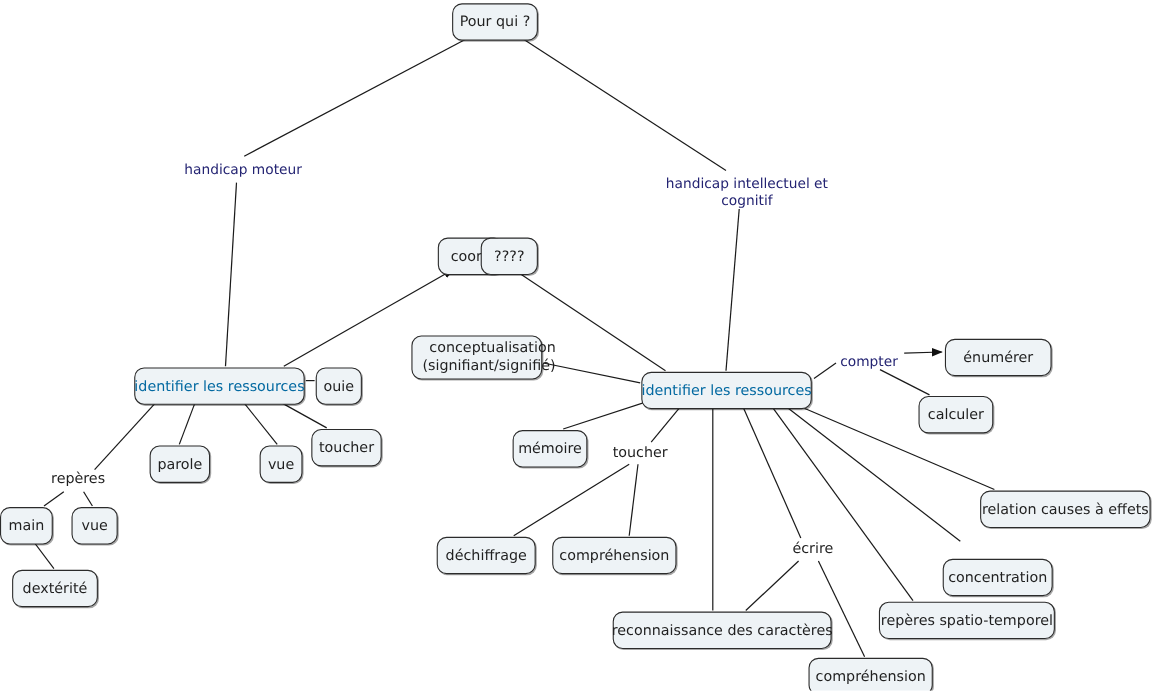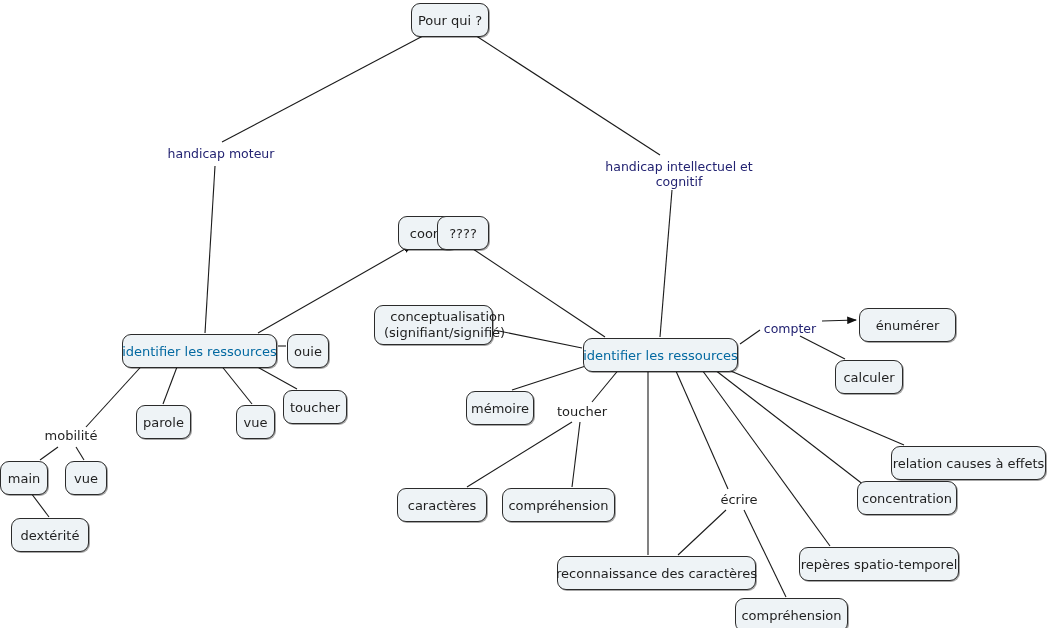--- a/index.html
+++ b/index.html
@@ -111,38 +111,38 @@
   </svg>
   <div id="node-layer">
       <div class="node" style="left: 411px; top: 3px; width: 78px; height: 24px;">Pour qui ?</div>
       <div class="node" style="left: 398px; top: 216px; width: 60px; height: 24px;">coord</div>
       <div class="node" style="left: 437px; top: 216px; width: 52px; height: 24px;">????</div>
       <div class="node accent" style="left: 122px; top: 334px; width: 155px; height: 24px;">identifier les ressources</div>
       <div class="node" style="left: 287px; top: 334px; width: 42px; height: 32px;">ouie</div>
       <div class="node" style="left: 136px; top: 405px; width: 55px; height: 24px;">parole</div>
       <div class="node" style="left: 236px; top: 405px; width: 39px; height: 24px;">vue</div>
       <div class="node" style="left: 283px; top: 390px; width: 64px; height: 24px;">toucher</div>
-      <div class="label plain" style="text-align: center; left: 43px; top: 428px; width: 56px;">mobilité</div>
+      <div class="label plain" style="text-align: center; left: 43px; top: 428px; width: 56px;">repères</div>
       <div class="node" style="left: 0px; top: 461px; width: 48px; height: 24px;">main</div>
       <div class="node" style="left: 65px; top: 461px; width: 42px; height: 24px;">vue</div>
       <div class="node" style="left: 11px; top: 518px; width: 78px; height: 24px;">dextérité</div>
       <div class="node multiline" style="left: 374px; top: 305px; width: 119px; height: 40px;">conceptualisation
 (signifiant/signifié)</div>
       <div class="node accent" style="left: 583px; top: 338px; width: 155px; height: 24px;">identifier les ressources</div>
       <div class="node" style="left: 466px; top: 391px; width: 68px; height: 24px;">mémoire</div>
       <div class="label plain" style="text-align: center; left: 557px; top: 404px; width: 47px;">toucher</div>
-      <div class="node" style="left: 397px; top: 488px; width: 90px; height: 25px;">caractères</div>
+      <div class="node" style="left: 397px; top: 488px; width: 90px; height: 25px;">déchiffrage</div>
       <div class="node" style="left: 502px; top: 488px; width: 113px; height: 25px;">compréhension</div>
       <div class="label plain" style="text-align: center; left: 718px; top: 492px; width: 42px;">écrire</div>
       <div class="node" style="left: 557px; top: 556px; width: 199px; height: 25px;">reconnaissance des caractères</div>
       <div class="node" style="left: 735px; top: 598px; width: 113px; height: 25px;">compréhension</div>
       <div class="node" style="left: 859px; top: 308px; width: 97px; height: 25px;">énumérer</div>
       <div class="node" style="left: 835px; top: 360px; width: 68px; height: 25px;">calculer</div>
       <div class="node" style="left: 891px; top: 446px; width: 155px; height: 25px;">relation causes à effets</div>
-      <div class="node" style="left: 857px; top: 481px; width: 100px; height: 25px;">concentration</div>
+      <div class="node" style="left: 857px; top: 508px; width: 100px; height: 25px;">concentration</div>
       <div class="node" style="left: 799px; top: 547px; width: 160px; height: 25px;">repères spatio-temporel</div>
     </div>
   <div id="label-layer">
       <div class="label" style="left: 166px; top: 146px; width: 110px;">handicap moteur</div>
       <div class="label" style="left: 604px; top: 159px; width: 150px;">handicap intellectuel et
 cognitif</div>
       <div class="label" style="left: 762px; top: 321px; width: 56px;">compter</div>
     </div>
 </div>
 

